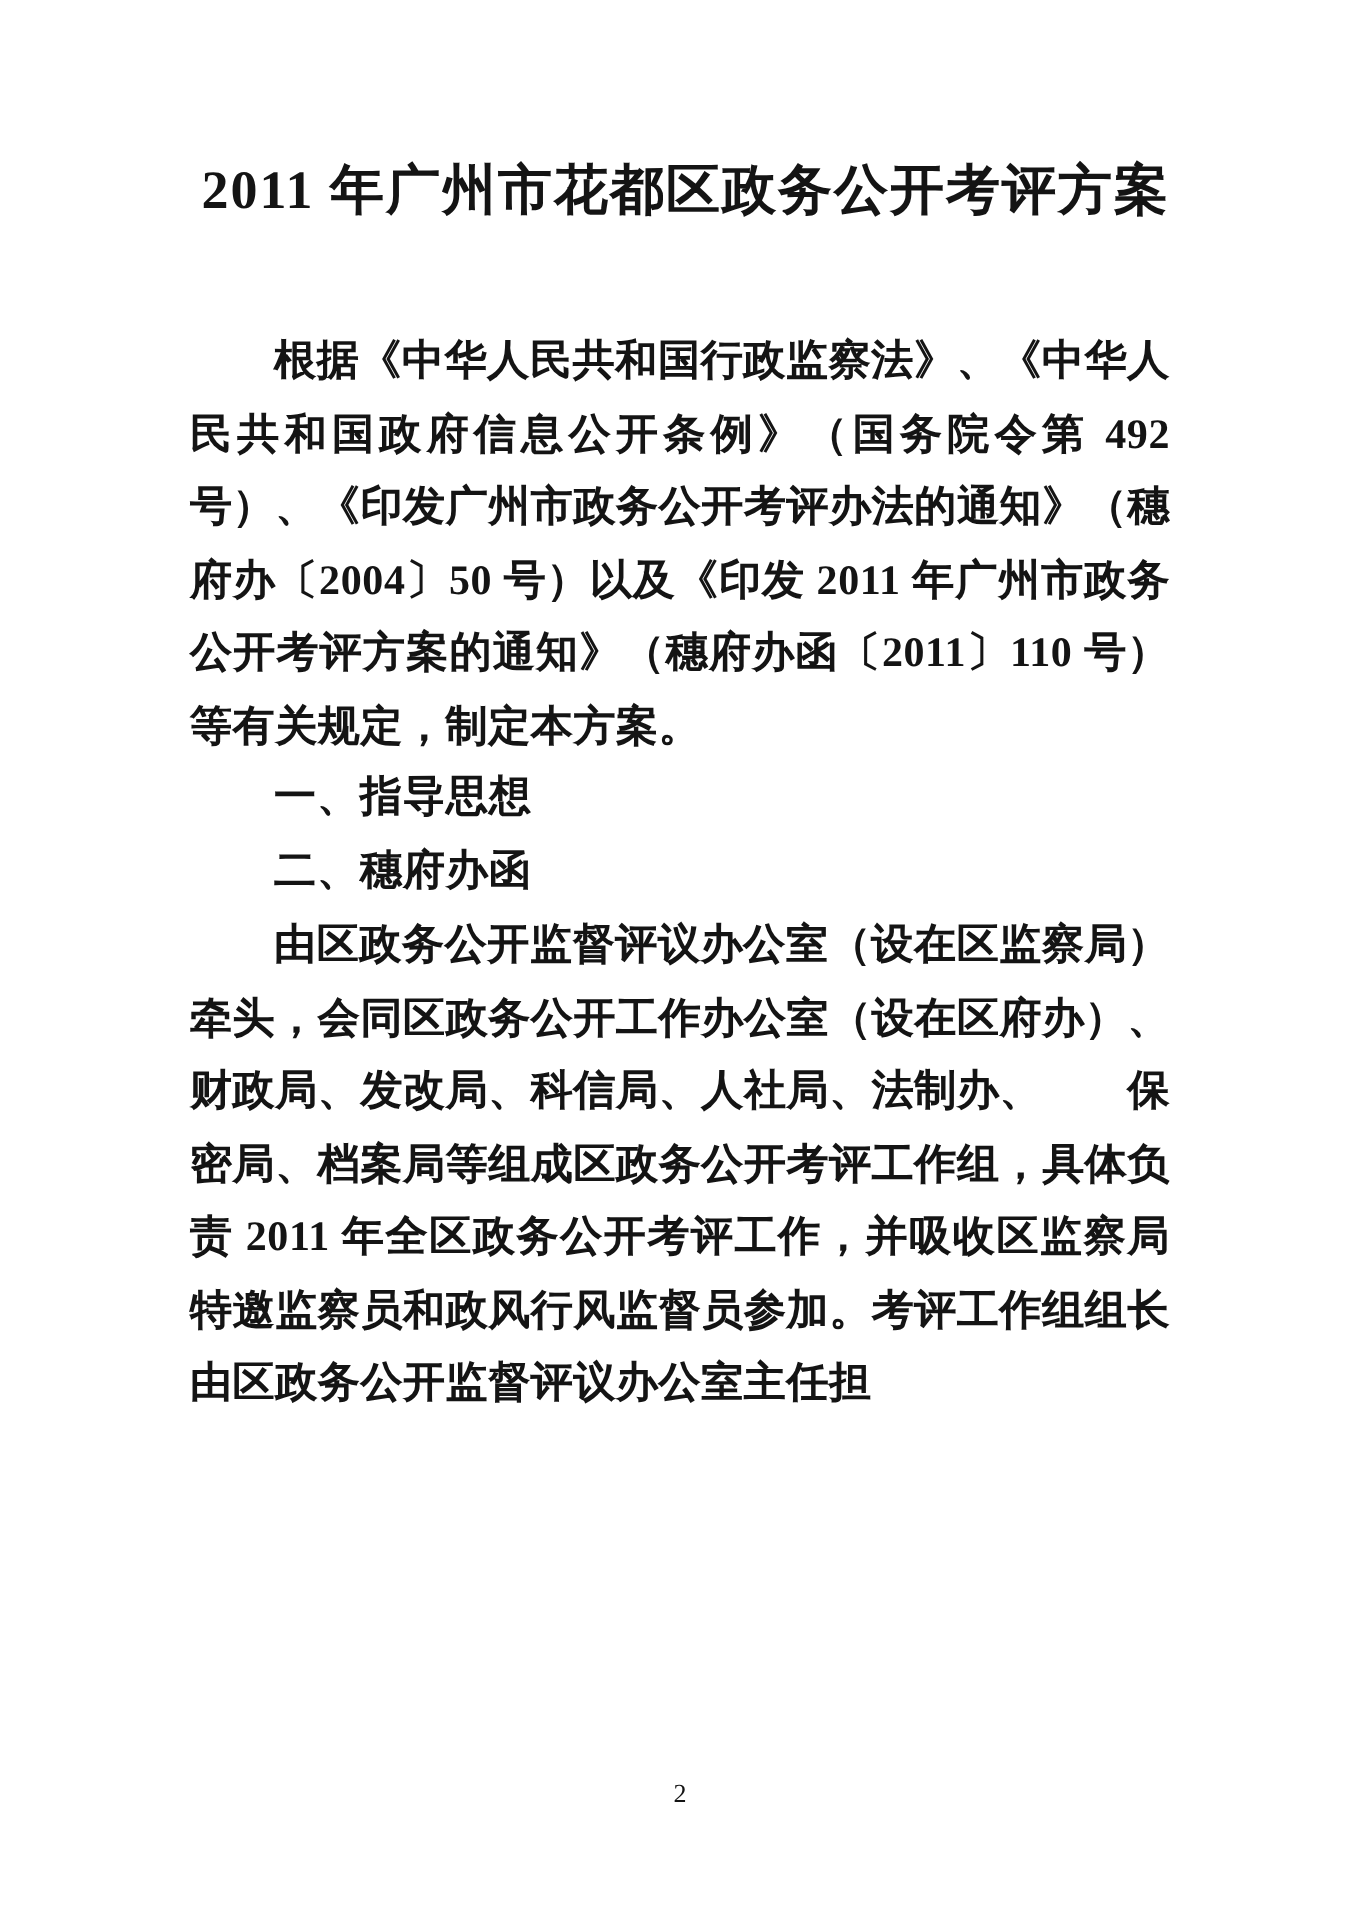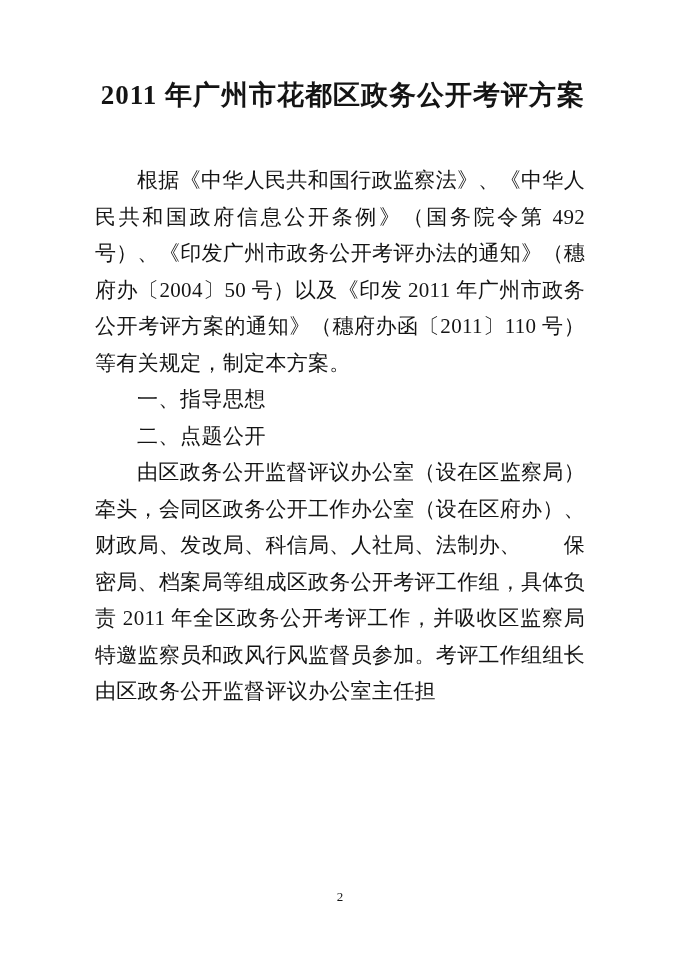--- a/index.html
+++ b/index.html
@@ -32,28 +32,29 @@
     white-space: nowrap;
   }
   p.para {
     margin: 0;
     font-size: 21px;
     line-height: 36.5px;
     text-align: justify;
     text-justify: inter-ideograph;
     text-indent: 2em;
     letter-spacing: 0.3px;
+    font-weight: bold;
   }
   p.heading {
     margin: 0;
     font-size: 21px;
     line-height: 36.5px;
     text-indent: 2em;
     font-family: "Liberation Sans", "DejaVu Sans", sans-serif;
-    font-weight: normal;
+    font-weight: bold;
     letter-spacing: 0.5px;
   }
   .page-number {
     position: absolute;
     top: 889px;
     left: 0;
     width: 100%;
     text-align: center;
     font-size: 13px;
     line-height: 16px;
@@ -62,18 +63,18 @@
 </style>
 </head>
 <body>
 
 <div class="page">
   <div class="content">
     <h1 class="doc-title">2011 年广州市花都区政务公开考评方案</h1>
     <div>
         <p class="para">根据《中华人民共和国行政监察法》、《中华人民共和国政府信息公开条例》（国务院令第 492 号）、《印发广州市政务公开考评办法的通知》（穗府办〔2004〕50 号）以及《印发 2011 年广州市政务公开考评方案的通知》（穗府办函〔2011〕110 号）等有关规定，制定本方案。</p>
         <p class="heading">一、指导思想</p>
-        <p class="heading">二、点题公开</p>
+        <p class="heading">二、穗府办函</p>
         <p class="para">由区政务公开监督评议办公室（设在区监察局）牵头，会同区政务公开工作办公室（设在区府办）、财政局、发改局、科信局、人社局、法制办、　　保密局、档案局等组成区政务公开考评工作组，具体负责 2011 年全区政务公开考评工作，并吸收区监察局特邀监察员和政风行风监督员参加。考评工作组组长由区政务公开监督评议办公室主任担</p>
       </div>
   </div>
   <div class="page-number">2</div>
 </div>
 
 </body></html>

